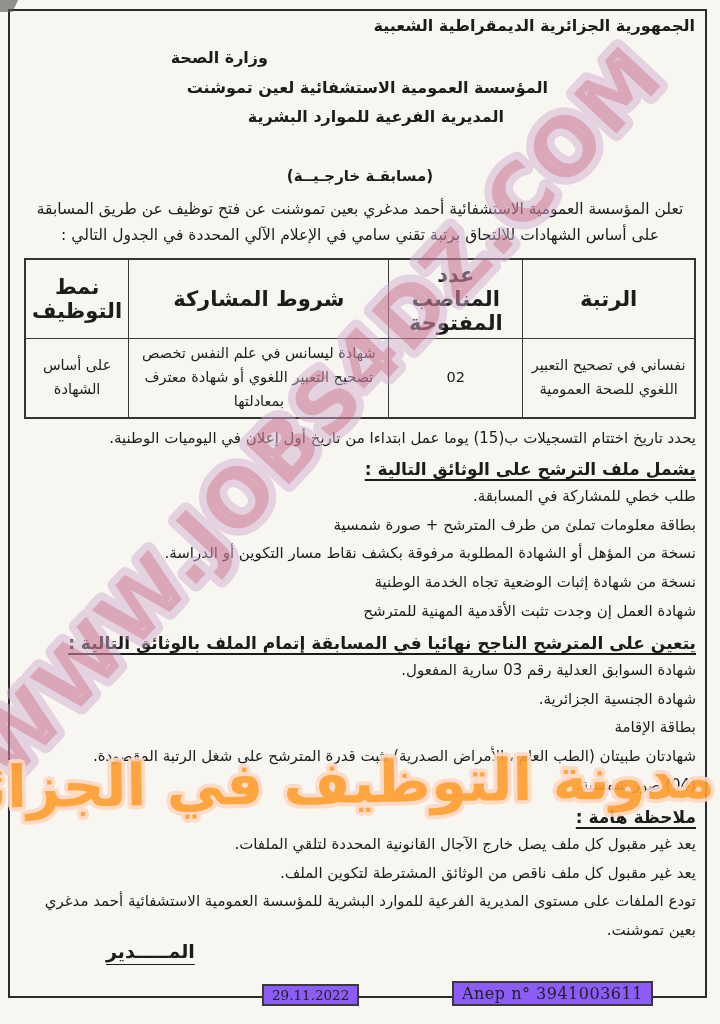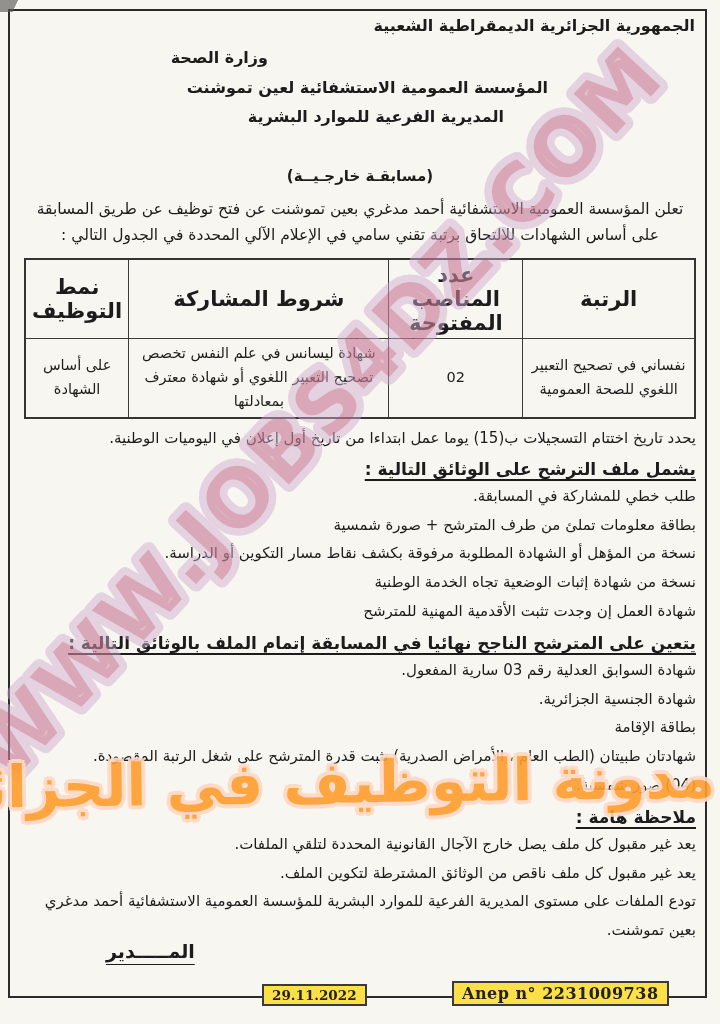--- a/index.html
+++ b/index.html
@@ -50,22 +50,22 @@
     text-decoration:underline;text-underline-offset:4px;text-decoration-thickness:1.5px;text-align:right;
   }
   .doc-item{font-size:15px;line-height:1.92;}
   
   .signature{
     position:absolute;top:940px;left:78px;z-index:4;
     font-size:19px;font-weight:bold;direction:rtl;
     text-decoration:underline;text-underline-offset:6px;margin-left:28px;
   }
   .stamp-box{
-    position:absolute;z-index:4;background:#fde047;border:2px solid #3a3a3a;
-    font-family:"DejaVu Serif",serif;font-weight:bold;color:#222;
+    position:absolute;z-index:4;background:#8b5cf6;border:2px solid #3a3a3a;
+    font-family:"DejaVu Serif",serif;font-weight:normal;color:#222;
     padding:1px 8px;white-space:nowrap;direction:ltr;
   }
   .date-box{top:984px;left:262px;font-size:13.5px;}
   .anep-box{top:981px;left:452px;font-size:16px;letter-spacing:.5px;}
   
   .wm-diagonal{position:absolute;inset:0;z-index:5;pointer-events:none;}
   .wm-diagonal text{
     font-family:"DejaVu Sans",sans-serif;font-weight:bold;font-size:80px;letter-spacing:3px;
   }
   .wm-stroke{fill:none;stroke:#cfaccf;stroke-width:15px;stroke-linejoin:round;opacity:.48;}
@@ -140,21 +140,21 @@
     <div class="section-heading">ملاحظة هامة :</div>
     <div class="doc-item">يعد غير مقبول كل ملف يصل خارج الآجال القانونية المحددة لتلقي الملفات.</div>
     <div class="doc-item">يعد غير مقبول كل ملف ناقص من الوثائق المشترطة لتكوين الملف.</div>
     <div class="doc-item">تودع الملفات على مستوى المديرية الفرعية للموارد البشرية للمؤسسة العمومية الاستشفائية أحمد مدغري  بعين تموشنت.</div>
 
   </div>
 
   <div class="signature">المـــــدير</div>
 
   <div class="stamp-box date-box">29.11.2022</div>
-  <div class="stamp-box anep-box">Anep n° 2231009738</div>
+  <div class="stamp-box anep-box">Anep n° 3941003611</div>
 
   <svg class="wm-diagonal" width="720" height="1024" viewBox="0 0 720 1024" aria-hidden="true">
     <g transform="translate(338,432) rotate(-47)">
       <text class="wm-stroke" x="0" y="0" text-anchor="middle">WWW.JOBS4DZ.COM</text>
       <text class="wm-fill" x="0" y="0" text-anchor="middle">WWW.JOBS4DZ.COM</text>
     </g>
   </svg>
 
   <div class="wm-banner">مدونة التوظيف في الجزائر</div>
 

